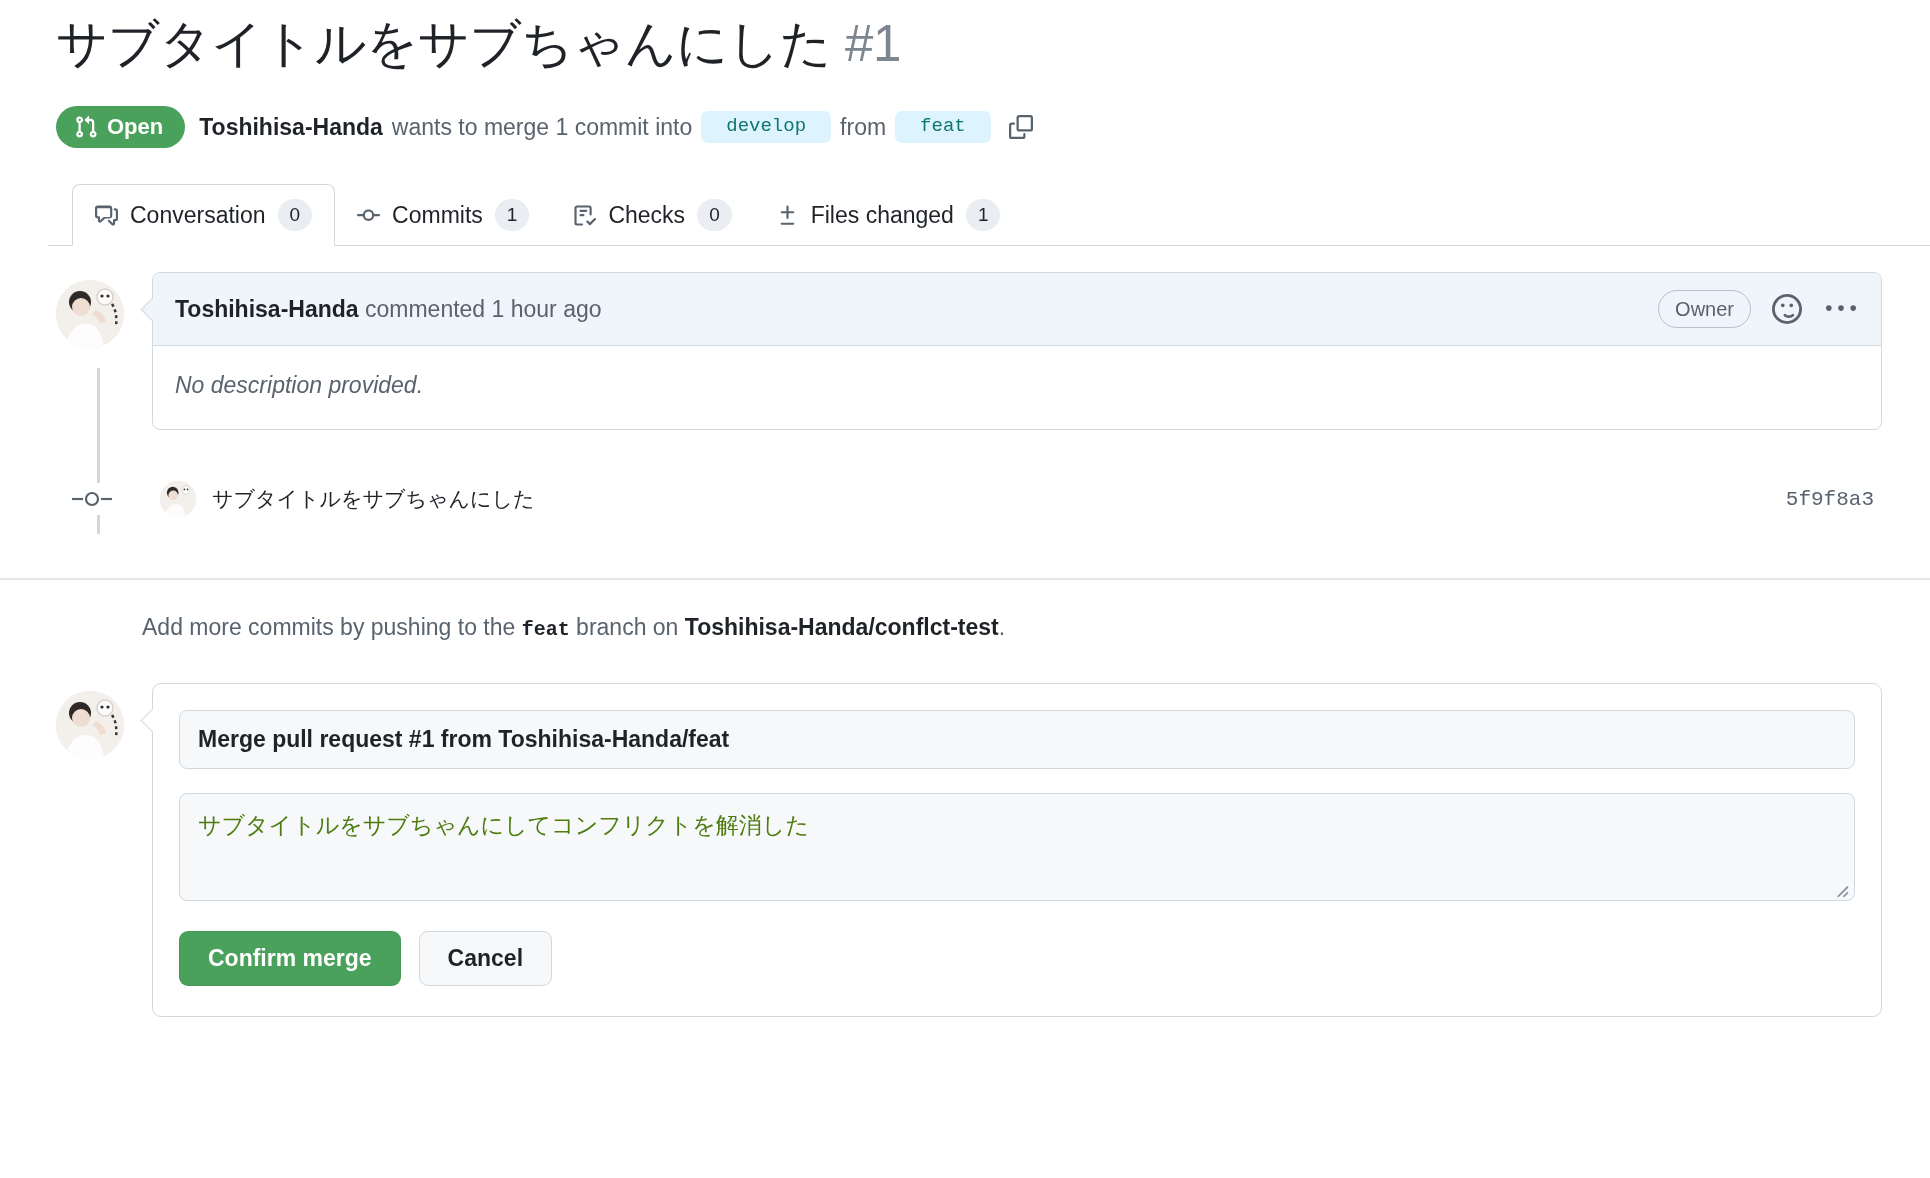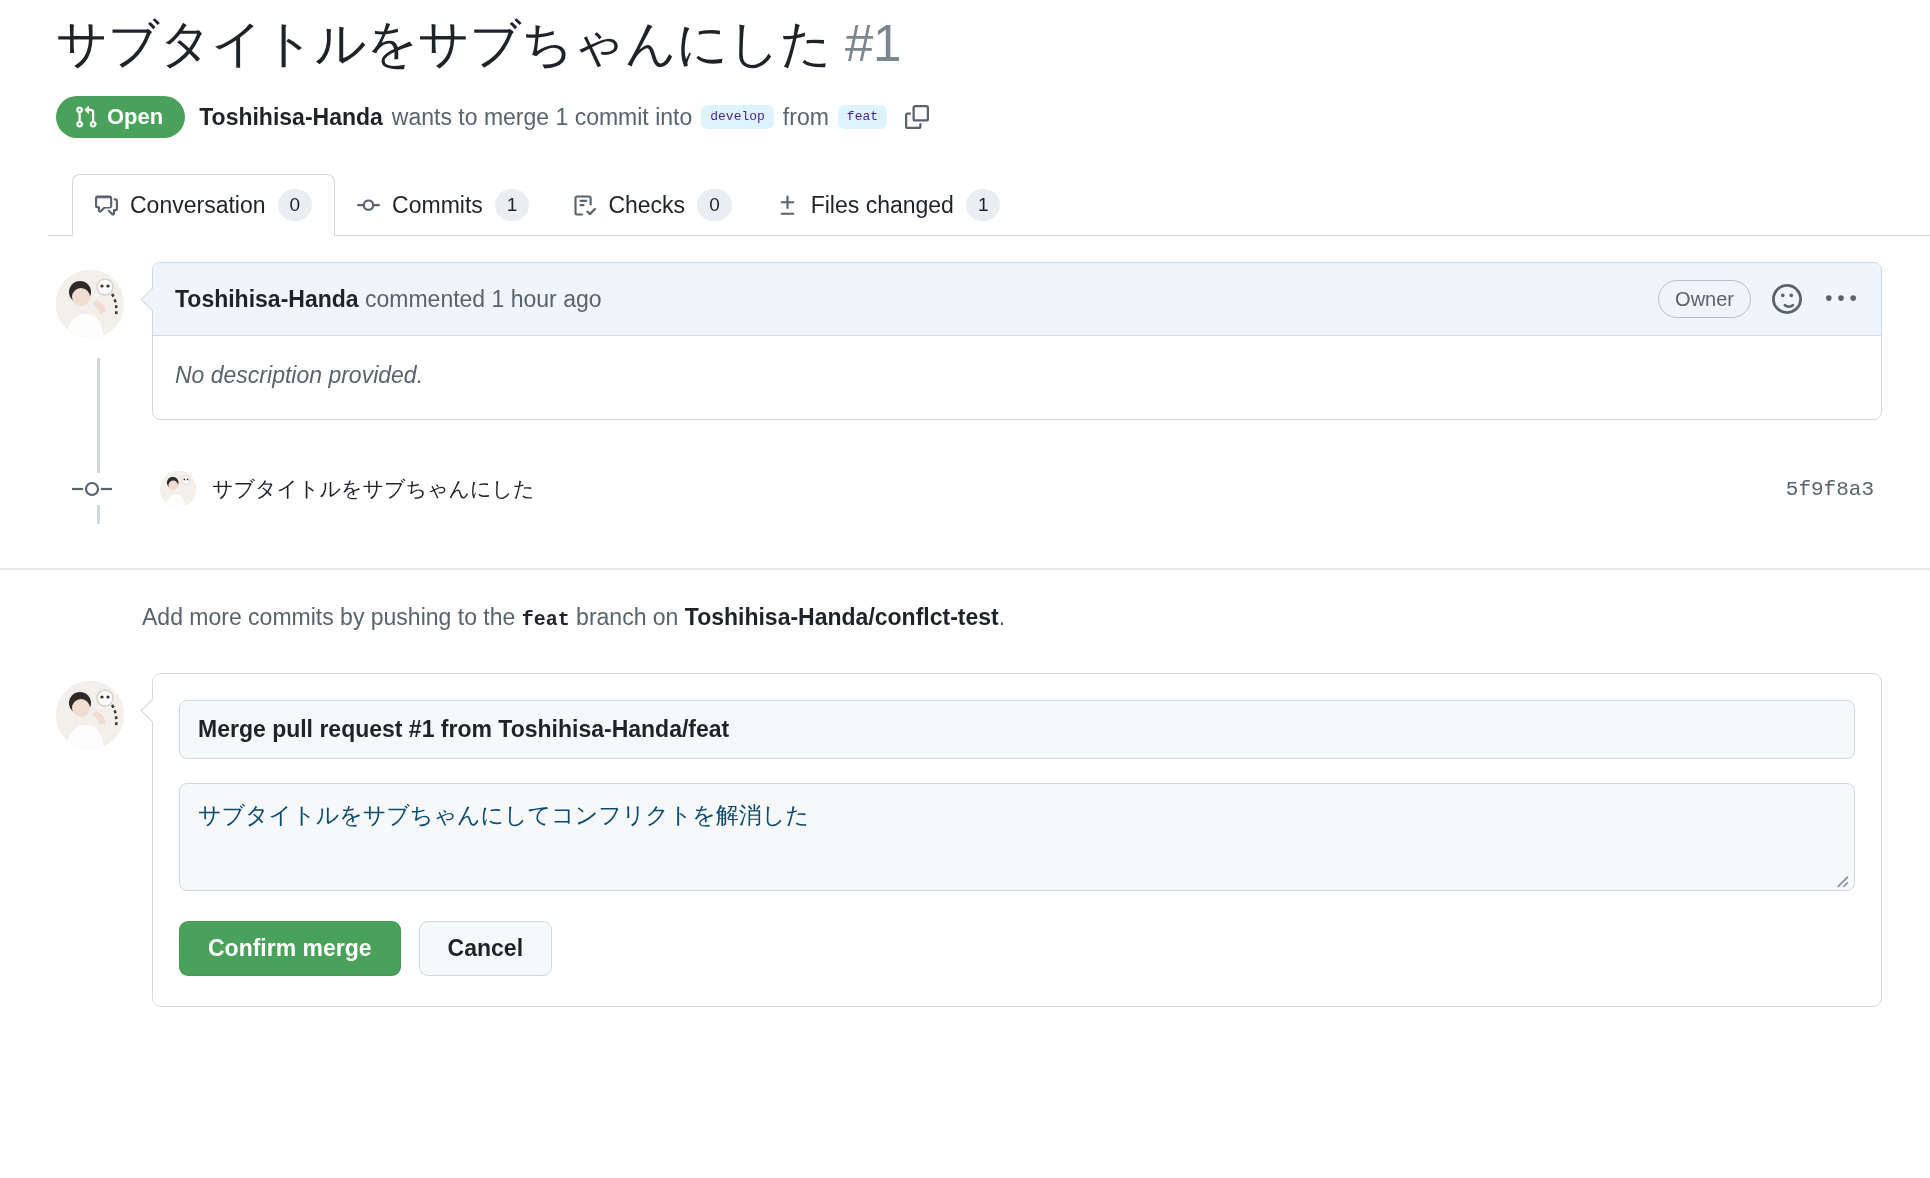--- a/index.html
+++ b/index.html
@@ -20,21 +20,21 @@
     line-height: 1.18;
     margin: 14px 0 0 8px;
     letter-spacing: -0.5px;
     white-space: nowrap;
   }
   .pr-number { color: #7d858e; font-weight: 400; }
 
   
   .subhead {
     display: flex; align-items: center;
-    margin: 22px 0 0 8px;
+    margin: 32px 0 0 8px;
     gap: 14px;
   }
   .state-badge {
     display: inline-flex; align-items: center; gap: 9px;
     background: #4aa15b;
     color: #ffffff;
     border-radius: 999px;
     padding: 9px 22px 9px 18px;
     font-size: 22px;
     font-weight: 600;
@@ -44,25 +44,25 @@
   .byline {
     font-size: 23px;
     color: #59636e;
     display: flex; align-items: center; gap: 9px;
     flex-wrap: nowrap;
   }
   .byline .author { color: #1f2328; font-weight: 600; }
   .branch-chip {
     display: inline-block;
     background: #ddf4ff;
-    color: #4c1d95;
+    color: #0f766e;
     border-radius: 7px;
-    padding: 3px 9px;
+    padding: 3px 25px;
     font-family: "Liberation Mono", monospace;
-    font-size: 13px;
+    font-size: 19px;
     line-height: 1.35;
   }
   .copy-btn {
     display: inline-flex; align-items: center; justify-content: center;
     width: 34px; height: 34px;
     margin-left: 4px;
     cursor: pointer;
   }
 
   
@@ -280,21 +280,21 @@
     display: block;
     width: 100%;
     height: 108px;
     margin-top: 24px;
     background: #f6f8fa;
     border: 1px solid #d1d9e0;
     border-radius: 8px;
     padding: 15px 18px;
     font-family: "Liberation Sans", sans-serif;
     font-size: 23px;
-    color: #0c4a6e;
+    color: #4d7c0f;
     resize: none;
     outline: none;
     line-height: 1.4;
   }
   .resize-grip {
     position: absolute;
     right: 32px;
     bottom: 118px;
     width: 18px; height: 18px;
     color: #8c959f;

